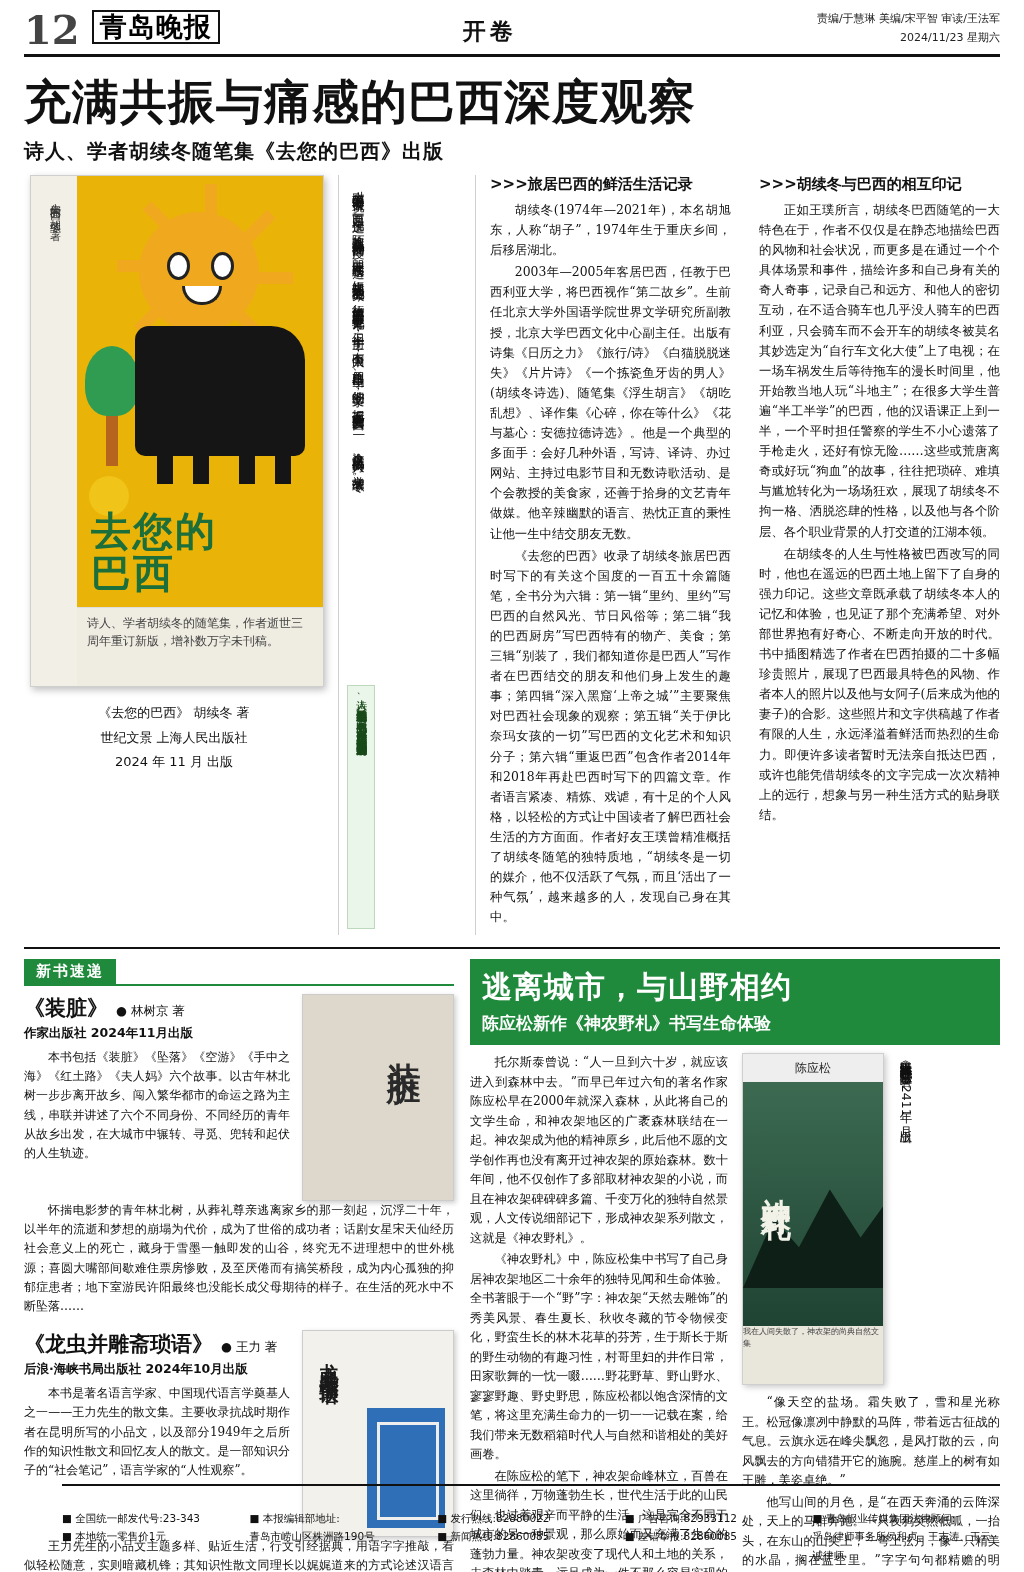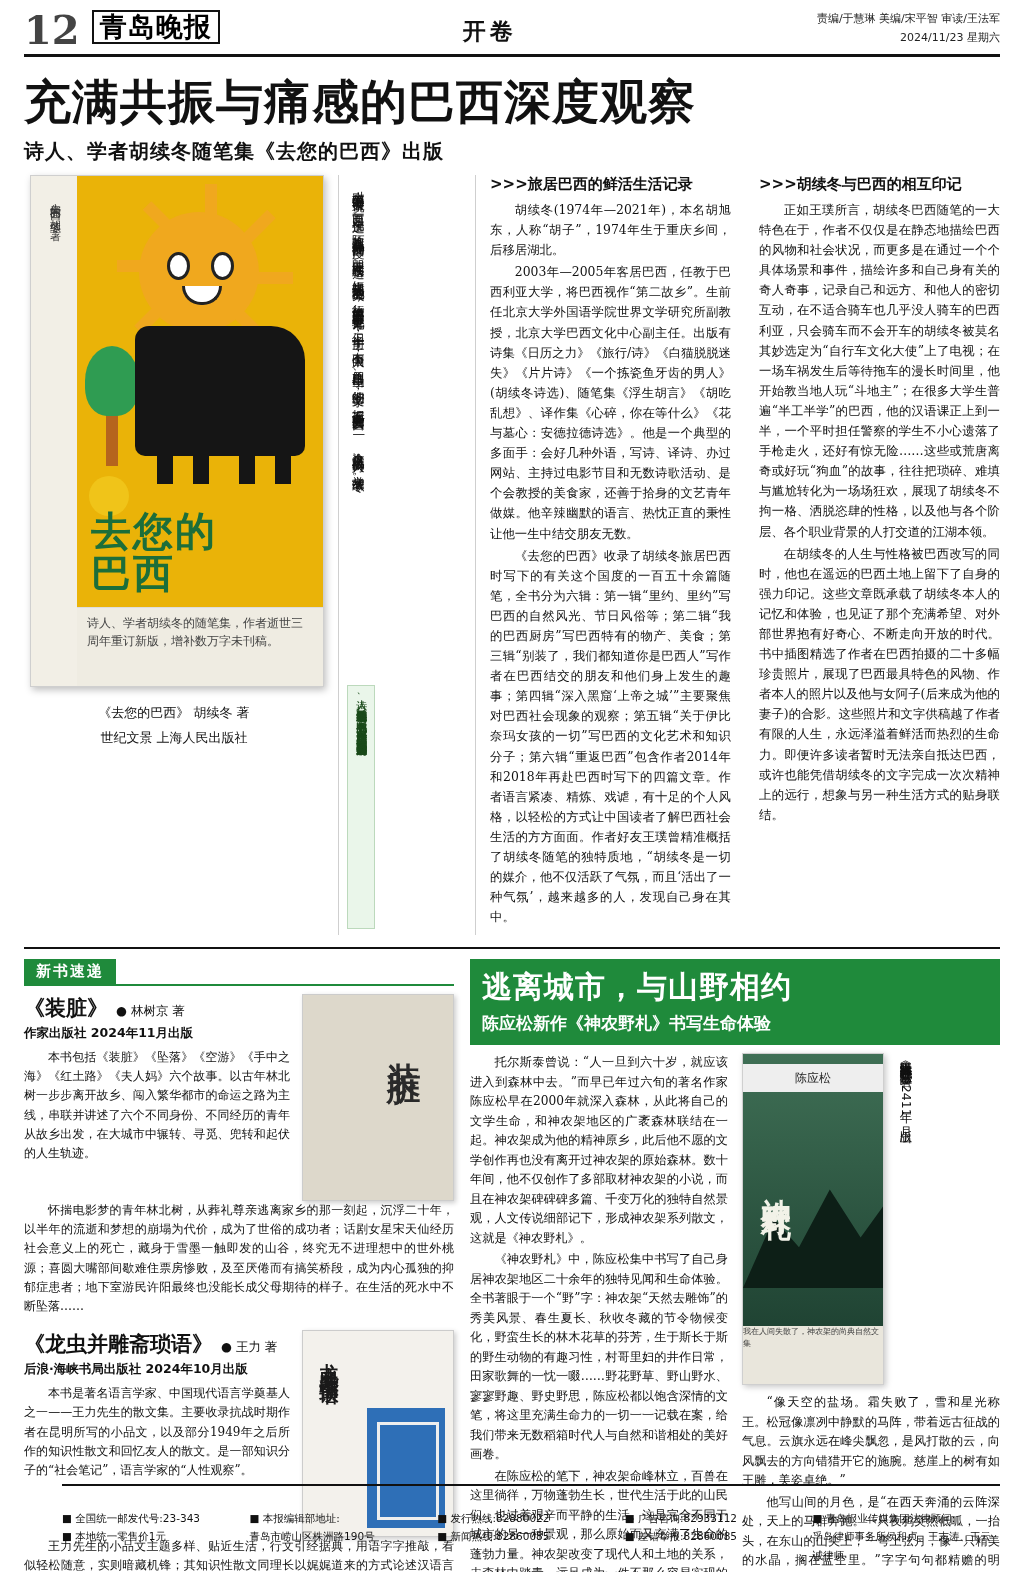--- a/index.html
+++ b/index.html
@@ -72,21 +72,21 @@
   .c-longchong .pic:after{content:"";position:absolute;left:10px;top:14px;width:56px;height:92px;border:3px solid #eee;}
 
   .right-bottom{flex:1;}
   .green-banner{background:#1f8a3b;color:#fff;padding:8px 12px 10px 12px;}
   .gb-1{font-size:30px;font-weight:700;letter-spacing:1px;}
   .gb-2{font-size:17px;font-weight:700;margin-top:4px;}
   .rb-body{display:flex;gap:14px;margin-top:8px;}
   .rb-col{flex:1;}
   .rb-p{font-size:12.2px;line-height:1.6;text-align:justify;text-indent:2em;margin:0 0 2px 0;font-family:"DejaVu Serif","Liberation Serif",serif;}
   .sn-cover{width:140px;height:330px;position:relative;border:1px solid #cfcfcf;box-shadow:2px 2px 6px rgba(0,0,0,.22);background:linear-gradient(#3f6f55,#193a2c);overflow:hidden;}
-  .sn-top{position:absolute;left:0;top:10px;right:0;height:28px;background:#eee;color:#222;font-size:12px;text-align:center;line-height:28px;}
+  .sn-top{position:absolute;left:0;top:0;right:0;height:28px;background:#eee;color:#222;font-size:12px;text-align:center;line-height:28px;}
   .sn-mt{position:absolute;left:0;right:0;bottom:96px;height:120px;background:#0d1f17;clip-path:polygon(0 100%,22% 42%,40% 66%,62% 18%,84% 58%,100% 32%,100% 100%);}
   .sn-title{position:absolute;left:12px;top:120px;writing-mode:vertical-rl;font-size:30px;font-weight:700;color:#f2f2e8;letter-spacing:4px;}
   .sn-foot{position:absolute;left:0;right:0;bottom:0;height:58px;background:#e9e6dc;}
   .sn-foot small{display:block;font-size:8px;color:#444;line-height:1.5;}
   .sn-side{writing-mode:vertical-rl;font-size:12.5px;line-height:2;margin-left:10px;color:#111;}
 
   
   .footer{position:absolute;left:24px;right:24px;bottom:8px;border-top:2px solid #111;padding-top:23px;margin-left:38px;}
   .foot-grid{display:flex;font-size:10.5px;line-height:1.75;color:#111;}
   .foot-cell{flex:1;padding-right:8px;}
@@ -149,20 +149,21 @@
             </div>
             <div class="cover-strip">
               <small>诗人、学者胡续冬的随笔集，作者逝世三周年重订新版，增补数万字未刊稿。</small>
             </div>
           </div>
         </div>
       </div>
       <div class="cover-caption">
         <div>《去您的巴西》  胡续冬 著</div>
         <div>世纪文景  上海人民出版社</div>
+        <div>2024 年 11 月  出版</div>
       </div>
     </div>
 
     <div class="intro-col">
       <div class="intro-text">对大部分中国读者来说，巴西是一个遥远、陌生甚至有几分神秘的国度。即便在网络发达、短视频铺天盖地的今天，旅行类博主的巴西足迹也并不常见。但二十年前，有一个中国人，曾用自己生动、细密的文字，把遥远而丰富真实的巴西——这个人就是已故的诗人、学者胡续冬。</div>
       <div class="intro-box">诗人、学者胡续冬随笔集《去您的巴西》出版，此书在旧版（旧版名为《去吧，巴西》）基础上增加了新版序言和后记，还有作者初次到访巴西的二十年后重返巴西时写下的几篇文章。</div>
     </div>
 
     <div class="art-cols">
       <div class="art-col">

